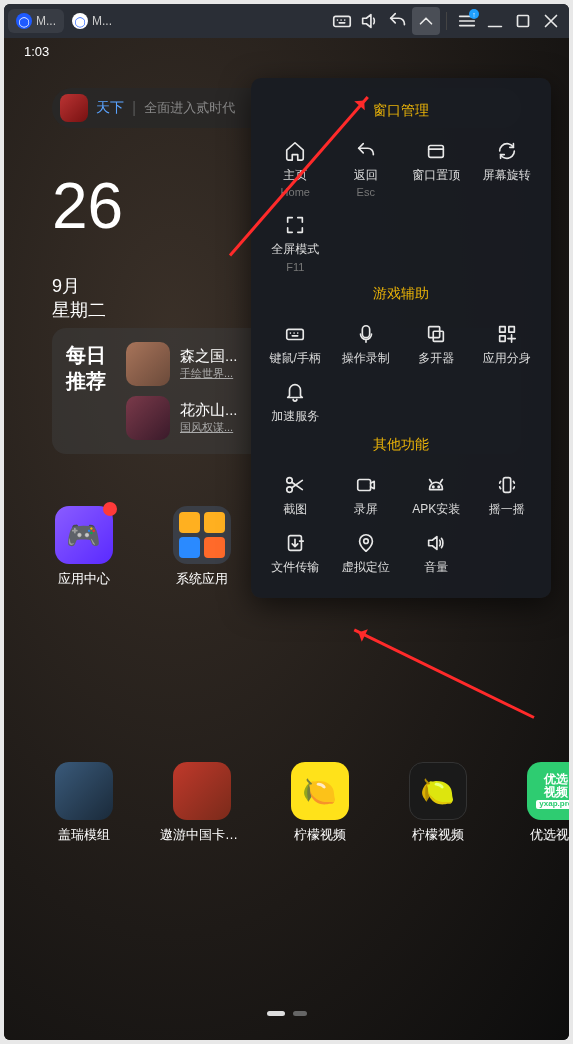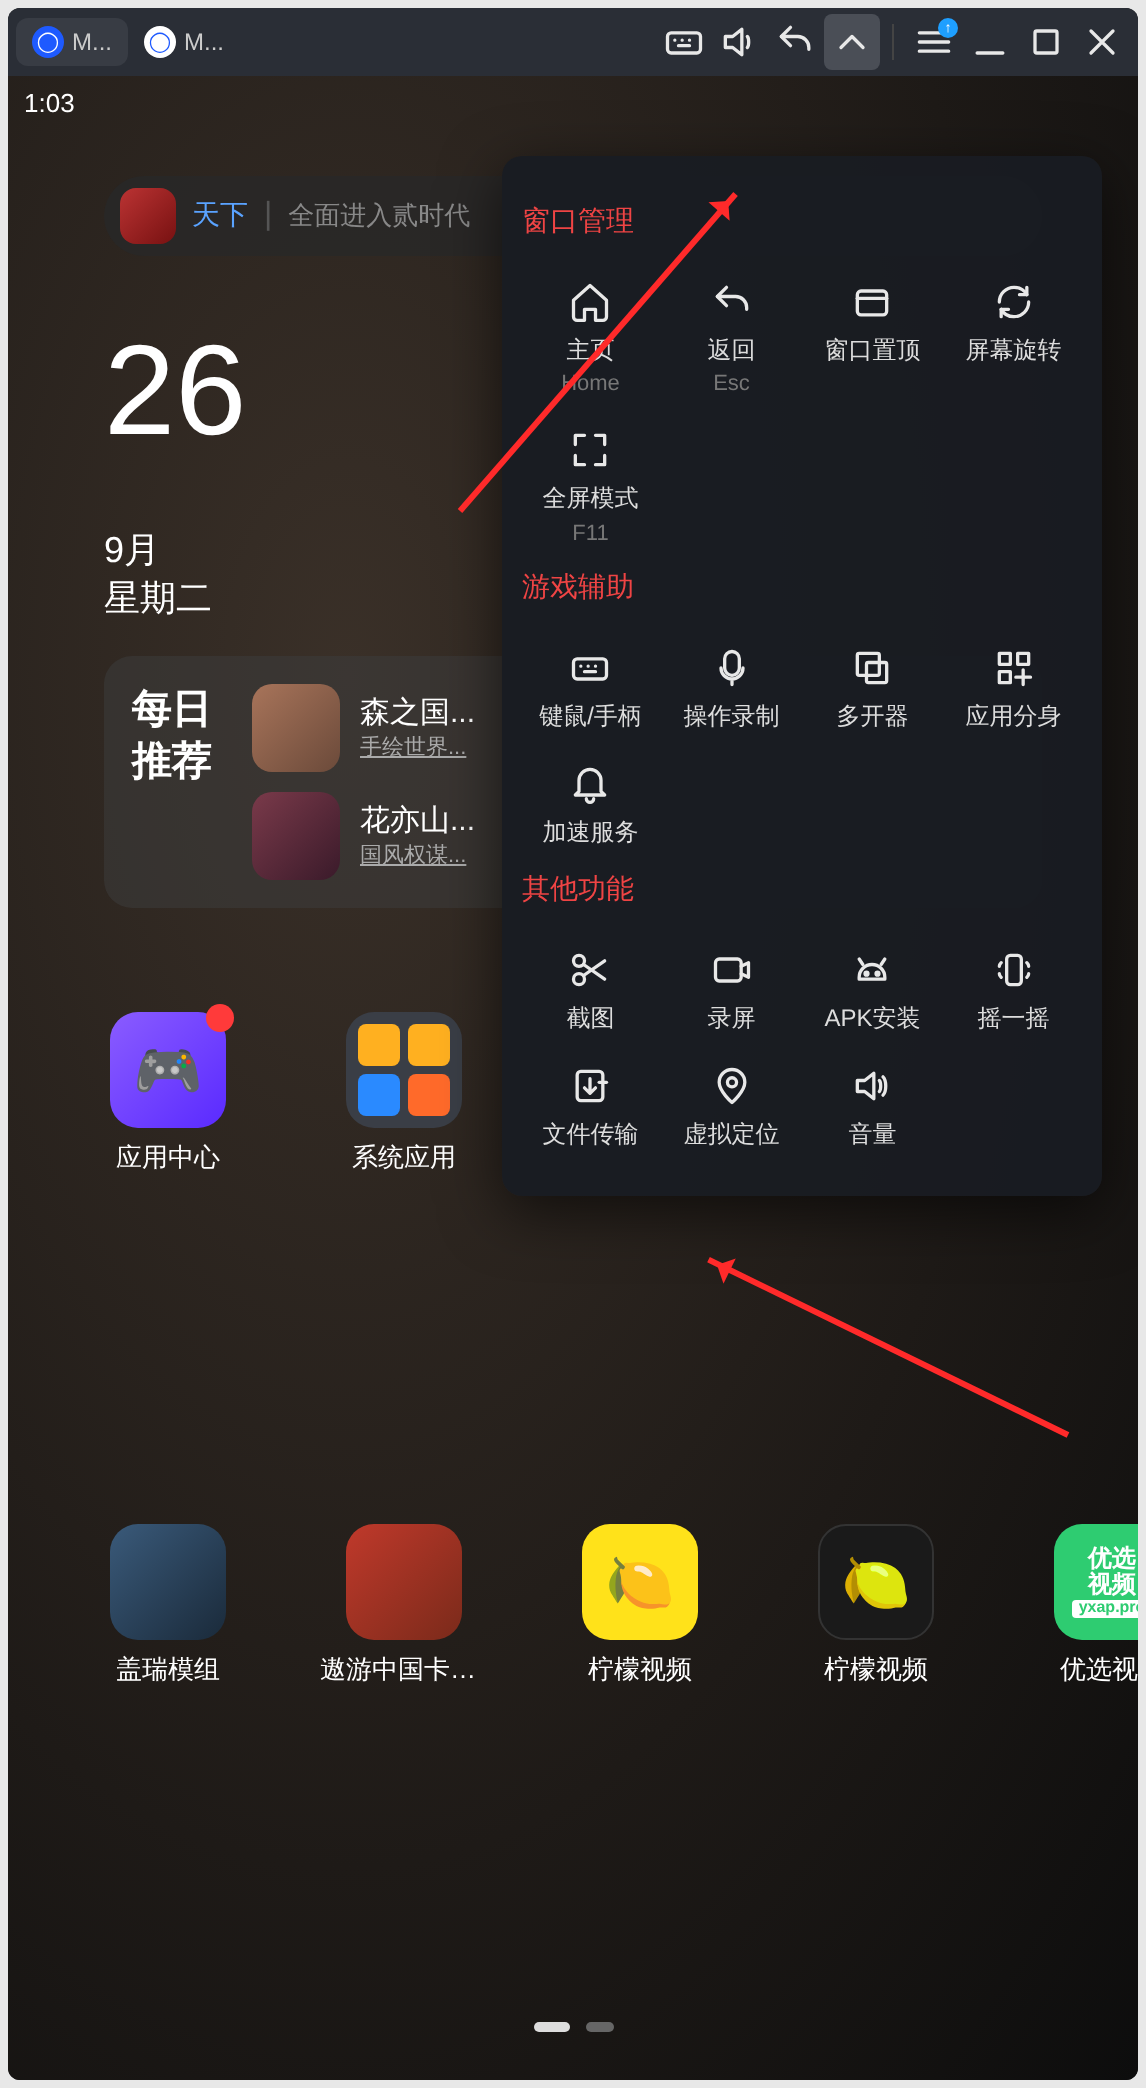--- a/index.html
+++ b/index.html
@@ -11,29 +11,29 @@
   .tab.active { background:#383c44; }
   .tab .dot { width:16px; height:16px; border-radius:50%; display:flex; align-items:center; justify-content:center; font-size:10px; }
   .tb-spacer { flex:1; }
   .tb-icon { width:28px; height:28px; display:flex; align-items:center; justify-content:center; color:#bbb; border-radius:4px; position:relative;}
   .tb-icon.active { background:#4a4e56; }
   .tb-sep { width:1px; height:18px; background:#444; margin:0 6px;}
   .upd-badge { position:absolute; top:2px; right:2px; width:10px; height:10px; background:#1e9fff; border-radius:50%; display:flex;align-items:center;justify-content:center;}
   .upd-badge::after{content:"↑"; color:#fff; font-size:7px;}
   
   .phone { flex:1; background: radial-gradient(ellipse at 30% 30%, #3a3028 0%, #1e1a17 60%, #0d0d0d 100%); position:relative; }
-  .statusbar { position:absolute; top:0; left:0; right:0; height:26px; display:flex; align-items:center; padding:0 8px; color:#fff; font-size:13px; font-weight:500;}
+  .statusbar { position:absolute; top:0; left:0; right:0; height:26px; display:flex; align-items:center; padding:0 20px; color:#fff; font-size:13px; font-weight:500;}
   
   .search-pill { position:absolute; top:50px; left:48px; right:48px; height:40px; background:rgba(40,40,40,0.8); border-radius:20px; display:flex; align-items:center; padding:0 8px; gap:8px;}
   .search-pill .appicon{ width:28px;height:28px;border-radius:8px;background:linear-gradient(135deg,#b33,#711);}
   .search-pill .appname{ color:#5aa3ff; font-size:14px;}
   .search-pill .desc{ color:#888; font-size:13px;}
   
   .datewidget { position:absolute; top:125px; left:48px; color:#fff;}
-  .datewidget .day{ font-size:64px; font-weight:300; line-height:1;}
+  .datewidget .day{ font-size:64px; font-weight:300; line-height:1;margin-top:11px;}
   .datewidget .month{ font-size:18px; margin-top:36px;}
   .datewidget .weekday{ font-size:18px;}
   
   .reco { position:absolute; top:290px; left:48px; right:48px; background:rgba(60,60,60,0.55); border-radius:14px; padding:14px; display:flex; gap:10px;}
   .reco-title { color:#fff; font-size:20px; font-weight:600; line-height:1.3; width:50px;}
   .reco-list { flex:1; display:flex; flex-direction:column; gap:10px;}
   .reco-item { display:flex; gap:10px; align-items:center;}
   .reco-item .thumb{ width:44px; height:44px; border-radius:10px; background:linear-gradient(135deg,#a8745a,#6b4a3a);}
   .reco-item:nth-child(2) .thumb{ background:linear-gradient(135deg,#7a3a4a,#3a1a2a);}
   .reco-item .t1{ color:#fff; font-size:15px;}
@@ -58,21 +58,21 @@
   .ic-lemon::after{content:"🍋";}
   .ic-lemon2{background:#1a1a1a;display:flex;align-items:center;justify-content:center;font-size:28px;border:1px solid #333;}
   .ic-lemon2::after{content:"🍋";filter:sepia(1) saturate(4) hue-rotate(10deg);}
   .ic-youxuan{background:#2ecc71;display:flex;flex-direction:column;align-items:center;justify-content:center;color:#fff;font-size:12px;font-weight:bold;line-height:1.1;}
   
   .pagedots{position:absolute; bottom:24px; left:0; right:0; display:flex; justify-content:center; gap:8px;}
   .pagedots span{width:14px;height:5px;border-radius:3px;background:#666;}
   .pagedots span.cur{background:#ddd;width:18px;}
   
   .popup { position:absolute; top:40px; right:18px; width:300px; background:rgba(25,28,34,0.97); border-radius:10px; padding:16px 10px 20px; box-shadow:0 8px 30px rgba(0,0,0,0.6);}
-  .popup-section-title{ color:#ef4444; font-size:14px; margin:8px 0 14px;}
+  .popup-section-title{ color:#eab308; font-size:14px; text-align:center; margin:8px 0 14px;}
   .popup-grid{ display:grid; grid-template-columns:repeat(4,1fr); gap:6px 2px;}
   .pitem{ display:flex; flex-direction:column; align-items:center; gap:4px; padding:4px 0;}
   .pitem .picon{ width:26px; height:26px; color:#e8e8e8; display:flex; align-items:center; justify-content:center;}
   .pitem .ptxt{ color:#ddd; font-size:12px; text-align:center; line-height:1.2;}
   .pitem .psub{ color:#777; font-size:11px;}
   .empty{visibility:hidden;}
   
   .arrow{position:absolute;background:#ff2a2a;height:3px;transform-origin:left center;z-index:50;}
   .arrow::after{content:"";position:absolute;right:-2px;top:-6px;border:7px solid transparent;border-left-color:#ff2a2a;}
   svg{width:22px;height:22px;stroke:#e8e8e8;stroke-width:1.8;fill:none;stroke-linecap:round;stroke-linejoin:round;}

